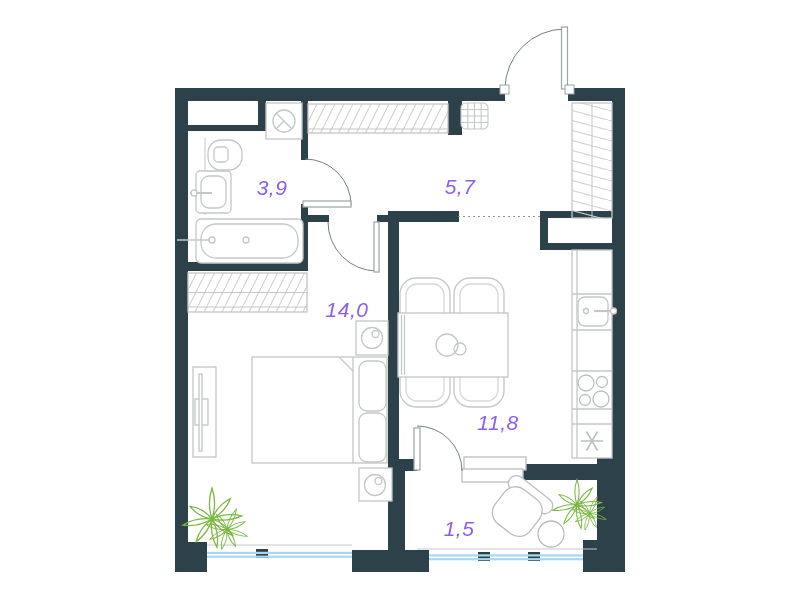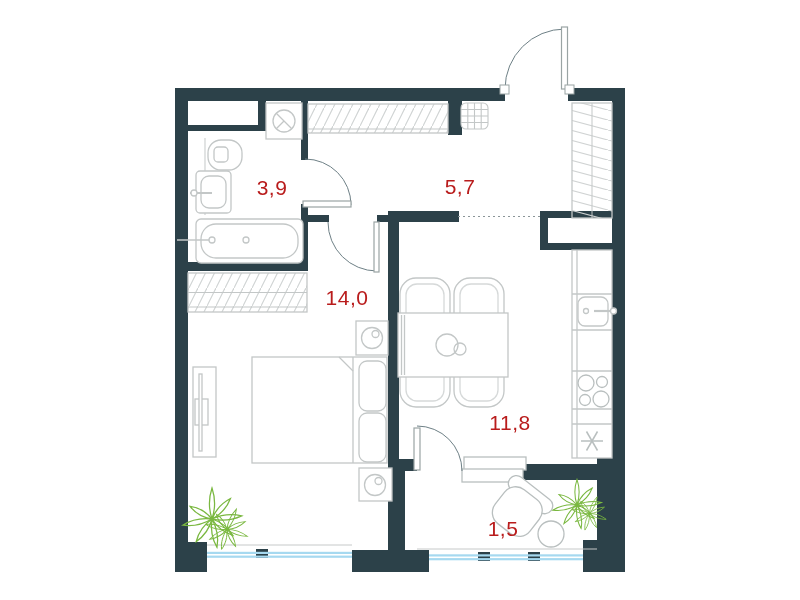--- a/index.html
+++ b/index.html
@@ -1,20 +1,20 @@
 <!DOCTYPE html>
 <html><head>
 <meta charset="utf-8">
 <style>
   html,body{margin:0;padding:0;background:#ffffff;}
   .plan{position:relative;width:800px;height:600px;background:#ffffff;overflow:hidden;
         font-family:"Liberation Sans", sans-serif;}
   .plan svg{position:absolute;left:0;top:0;}
   .room-label{position:absolute;transform:translate(-50%,-50%);
-      font-size:21px;font-weight:400;letter-spacing:0.5px;color:#b91c1c;white-space:nowrap;}
+      font-size:21px;font-weight:400;letter-spacing:0.5px;color:#8b5cf6;white-space:nowrap;font-style:italic;}
 </style>
 </head>
 <body>
 
 <div class="plan">
 <svg width="800" height="600" viewBox="0 0 800 600">
   <defs>
     <pattern id="hatchSteep" width="9" height="18" patternUnits="userSpaceOnUse">
       <line x1="0" y1="18" x2="9" y2="0" stroke="#d0d3d3" stroke-width="1.2"></line>
     </pattern>
@@ -225,16 +225,16 @@
     </g>
     <g>
       <path d="M 417 426 A 45 45 0 0 1 462 471" fill="none" stroke="#6e8086" stroke-width="1"></path>
       <rect x="414" y="428" width="6" height="42" fill="#ffffff" stroke="#9aa4a4" stroke-width="1.2"></rect>
     </g>
   </g>
 </svg>
 
 <div class="room-label" style="left:272px;top:188px;">3,9</div>
 <div class="room-label" style="left:460px;top:187px;">5,7</div>
-<div class="room-label" style="left:347px;top:298px;">14,0</div>
-<div class="room-label" style="left:510px;top:423px;">11,8</div>
-<div class="room-label" style="left:459px;top:529px;margin-left:44px;">1,5</div>
+<div class="room-label" style="left:347px;top:310px;">14,0</div>
+<div class="room-label" style="left:498px;top:423px;">11,8</div>
+<div class="room-label" style="left:459px;top:529px;">1,5</div>
 </div>
 
 </body></html>

